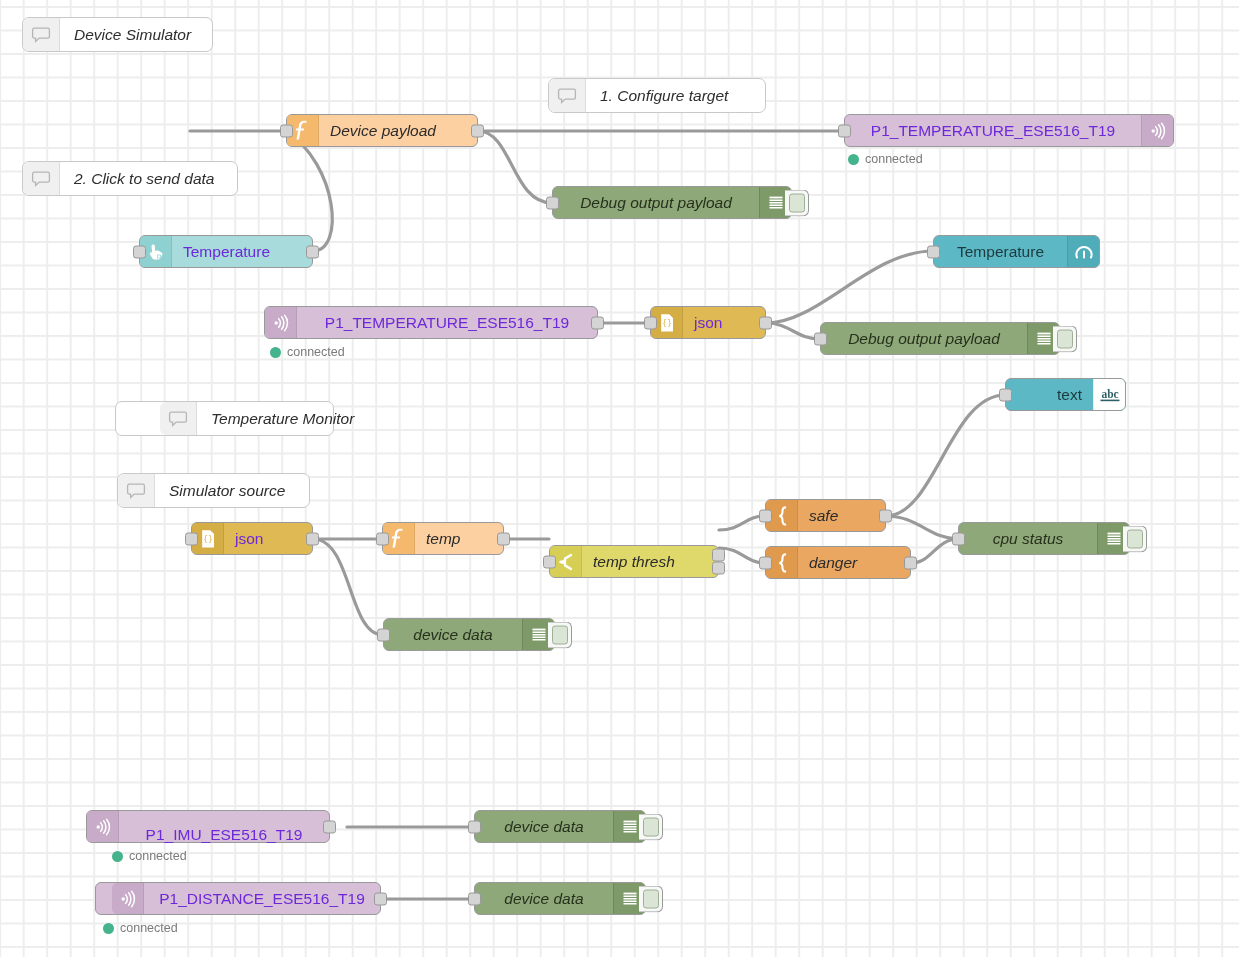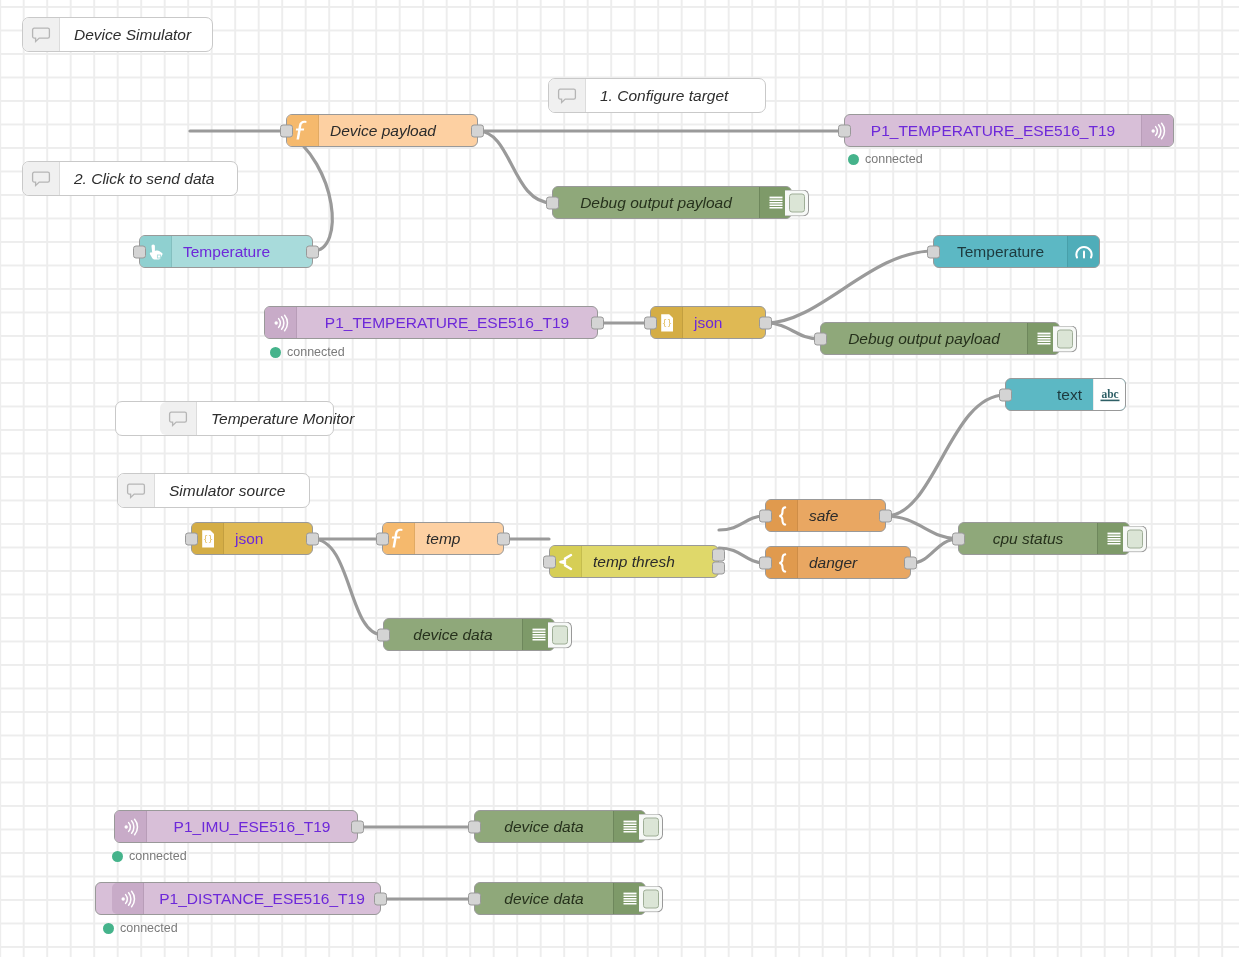--- a/index.html
+++ b/index.html
@@ -536,21 +536,21 @@
         <rect x="2.5" y="2.6" width="13" height="1.8" fill="#fff"></rect>
         <rect x="2.5" y="5.5" width="13" height="1.5" fill="#fff"></rect>
         <rect x="2.5" y="8.0" width="13" height="1.5" fill="#fff"></rect>
         <rect x="2.5" y="10.5" width="13" height="1.5" fill="#fff"></rect>
         <rect x="2.5" y="13.0" width="13" height="1.5" fill="#fff"></rect>
       </svg>
     </div>
     <div class="port in"></div>
   </div>
 
-  <div class="node n-mqtt" style="left:114px; top:810px; width:244px;">
+  <div class="node n-mqtt" style="left:86px; top:810px; width:244px;align-items:flex-end;">
     <div class="icon-box">
       <svg class="gi" width="20" height="20" viewBox="0 0 20 20">
         <circle cx="5.2" cy="10" r="1.7" fill="#fff"></circle>
         <path d="M7.6 5.6 A7 7 0 0 1 7.6 14.4" fill="none" stroke="#fff" stroke-width="1.5" stroke-linecap="round"></path>
         <path d="M10.6 3.8 A9.5 9.5 0 0 1 10.6 16.2" fill="none" stroke="#fff" stroke-width="1.5" stroke-linecap="round"></path>
         <path d="M13.6 2.2 A12 12 0 0 1 13.6 17.8" fill="none" stroke="#fff" stroke-width="1.5" stroke-linecap="round"></path>
       </svg>
     </div>
     <div class="label plain center">P1_IMU_ESE516_T19</div>
     <div class="port out"></div>

